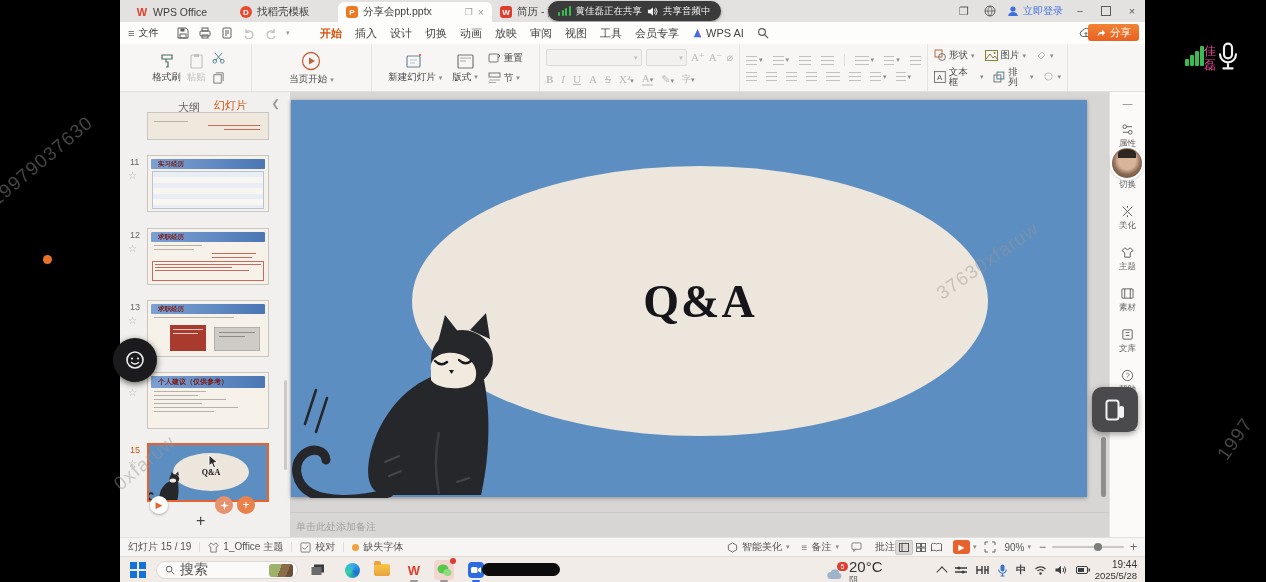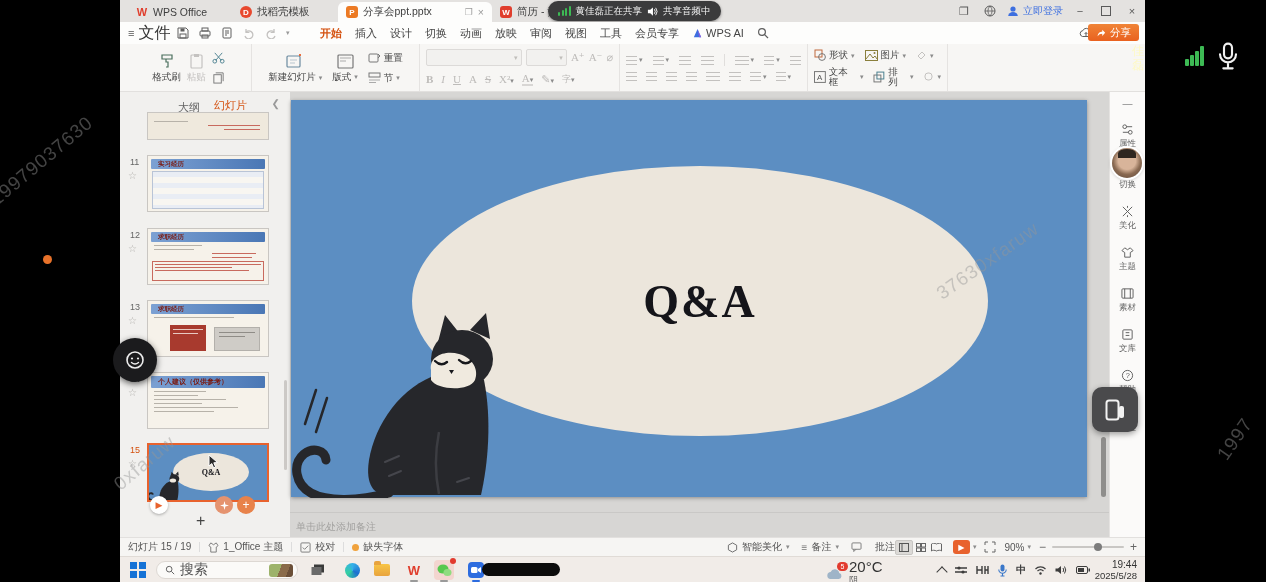--- a/index.html
+++ b/index.html
@@ -137,21 +137,21 @@
       <div class="winbtn" style="right:52px;">−</div>
       <div class="winbtn" style="right:26px;">
           <span style="width:8px;height:8px;border:1px solid #5a5a5a;display:block;"></span>
         </div>
       <div class="winbtn" style="right:0px;">×</div>
     </div>
 
     <div class="menubar">
       <div class="f" style="position:absolute;left:8px;top:0;height:22px;gap:4px;">
         <span style="color:#555;font-size:11px;">≡</span>
-        <span style="font-size:16px;color:#333;">文件</span>
+        <span style="font-size:10px;color:#333;">文件</span>
       </div>
       <div class="f" style="position:absolute;left:56px;top:0;height:22px;gap:9px;">
         <span class="qicon">
             <svg width="12" height="12" viewBox="0 0 12 12">
               <path d="M1,1 h8 l2,2 v8 h-10 Z" fill="none" stroke="#5f5f5f"></path>
               <rect x="3" y="7" width="6" height="4" fill="none" stroke="#5f5f5f"></rect>
               <rect x="3.5" y="1.5" width="4" height="3" fill="#5f5f5f"></rect>
             </svg>
           </span>
         <span class="qicon">
@@ -242,20 +242,32 @@
               <circle cx="11" cy="11" r="2" fill="none" stroke="#4a7f8f"></circle>
               <path d="M4,10 L11,2 M10,10 L3,2" stroke="#4a7f8f"></path>
             </svg>
           <svg width="13" height="13" viewBox="0 0 14 14">
               <rect x="2" y="4" width="8" height="9" fill="none" stroke="#777"></rect>
               <path d="M4,2 h8 v9" fill="none" stroke="#777"></path>
             </svg>
         </div>
       </div>
 
+      <div class="grp" style="width:120px;">
+        <div class="bb">
+          <svg width="20" height="20" viewBox="0 0 20 20">
+              <circle cx="10" cy="10" r="8.5" fill="none" stroke="#c4603a" stroke-width="1.3"></circle>
+              <path d="M8,6.5 L14,10 L8,13.5 Z" fill="#c4603a"></path>
+            </svg>
+          <span class="f" style="gap:3px;">
+              <span>当页开始</span>
+              <span class="caret">▾</span>
+            </span>
+        </div>
+      </div>
 
       <div class="grp" style="width:168px;gap:10px;">
         <div class="bb">
           <svg width="18" height="16" viewBox="0 0 18 16">
               <rect x="1" y="3" width="13" height="11" rx="1" fill="none" stroke="#6b8a9f" stroke-width="1.2"></rect>
               <path d="M4,7 h7 M4,10 h5" stroke="#b9c6cf"></path>
               <path d="M14,3 v-2 M13,2 h2" stroke="#e8622d" stroke-width="1.4"></path>
             </svg>
           <span class="f" style="gap:3px;">
               <span>新建幻灯片</span>
@@ -780,21 +792,21 @@
 
   <div style="position:absolute;left:113px;top:338px;width:44px;height:44px;border-radius:50%;background:#1b1b1d;box-shadow:0 2px 6px rgba(0,0,0,.6);display:flex;align-items:center;justify-content:center;z-index:70;">
     <svg width="22" height="22" viewBox="0 0 22 22">
       <circle cx="11" cy="11" r="8" fill="none" stroke="#ededed" stroke-width="1.6"></circle>
       <circle cx="8" cy="9.5" r="1.1" fill="#ededed"></circle>
         <circle cx="14" cy="9.5" r="1.1" fill="#ededed"></circle>
       <path d="M7.5,13.5 q3.5,3 7,0" fill="none" stroke="#ededed" stroke-width="1.4" stroke-linecap="round"></path>
     </svg>
   </div>
 
-  <div style="position:absolute;left:1132px;top:44px;width:16px;font-size:12px;line-height:14px;color:#fef9c3;word-break:break-all;z-index:70;">佳磊</div>
+  <div style="position:absolute;left:1204px;top:44px;width:16px;font-size:12px;line-height:14px;color:#ec4899;word-break:break-all;z-index:70;">佳磊</div>
   <div class="bars" style="position:absolute;left:1185px;top:46px;height:20px;z-index:70;">
     <i style="height:7px;width:3.5px;"></i>
       <i style="height:11px;width:3.5px;"></i>
       <i style="height:15px;width:3.5px;"></i>
       <i style="height:20px;width:3.5px;"></i>
   </div>
   <svg width="24" height="30" viewBox="0 0 18 22" style="position:absolute;left:1216px;top:42px;z-index:70;">
     <rect x="6" y="1" width="6" height="11" rx="3" fill="none" stroke="#f0f0f0" stroke-width="1.6"></rect>
     <path d="M3,9 a6,6 0 0 0 12,0 M9,15.5 V19 M5.5,19.5 h7" stroke="#f0f0f0" fill="none" stroke-width="1.6" stroke-linecap="round"></path>
   </svg>

